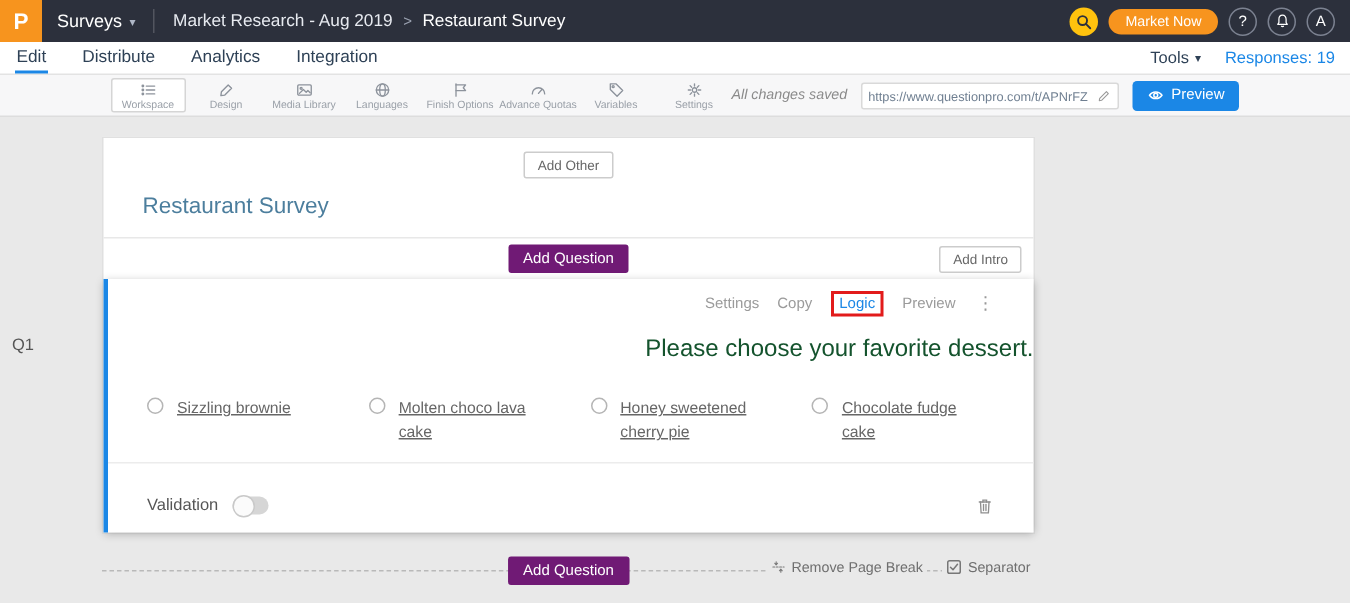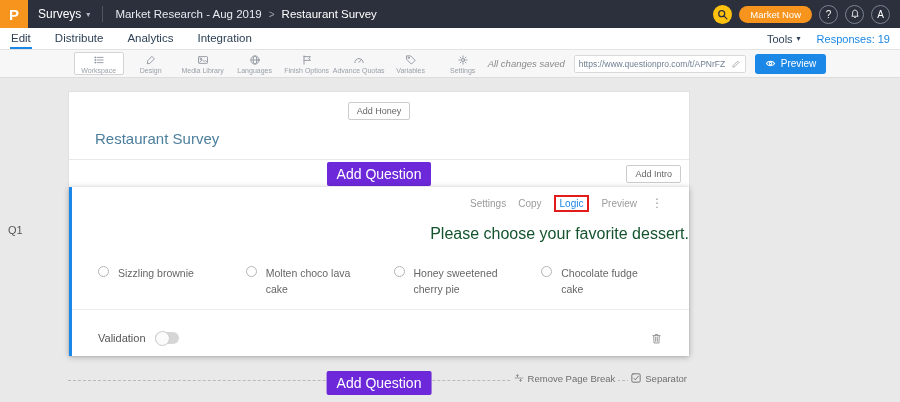--- a/index.html
+++ b/index.html
@@ -51,32 +51,32 @@
   
   .canvas { position: relative; height: 324px; background: #e9e9e9; }
   .q-label { position: absolute; left: 8px; top: 146px; font-size: 11px; color: #555; }
 
   .survey-card { position: absolute; left: 68px; top: 13px; width: 622px; background: #fff; border: 1px solid #e0e0e0; }
   .card-top { padding-top: 8px; }
   .addlogo-row { text-align: center; }
   .btn-ghost { background: #fff; border: 1px solid #ccc; border-radius: 2px; color: #666; font-size: 9px; padding: 3px 8px; font-family: inherit; cursor: pointer; }
   .survey-title { margin: 10px 0 12px 26px; font-size: 15px; font-weight: normal; color: #4c7e9d; }
   .card-actions-row { border-top: 1px solid #e8e8e8; height: 28px; position: relative; display: flex; align-items: center; justify-content: center; }
-  .btn-blue { background: #6d28d9; color: #fff; border: none; border-radius: 2px; font-size: 14px; padding: 4px 10px; font-family: inherit; cursor: pointer; }
+  .btn-blue { background: #701a75; color: #fff; border: none; border-radius: 2px; font-size: 10px; padding: 4px 10px; font-family: inherit; cursor: pointer; }
   .add-intro { position: absolute; right: 8px; top: 5px; }
 
   .question-block { background: #fff; border-left: 3px solid #1b87e6; box-shadow: 0 1px 6px rgba(0,0,0,.28); position: relative; }
   .q-actions { display: flex; justify-content: flex-end; align-items: center; gap: 12px; padding: 9px 26px 0 0; font-size: 10px; color: #9b9b9b; }
   .q-action { cursor: pointer; }
   .logic-highlight { color: #1b87e6; border: 2px solid #e21b1b; padding: 1px 4px; margin: -3px 0; display: inline-block; }
   .dots { font-size: 12px; color: #999; cursor: pointer; margin-left: 2px; }
   .q-text { margin: 15px 0 0 26px; font-size: 16px; color: #14532d; text-align: right; }
   .q-options { display: flex; margin: 22px 0 0 26px; }
   .opt { width: 152px; display: flex; gap: 9px; align-items: flex-start; font-size: 10.5px; color: #666; line-height: 1.55; cursor: pointer; }
-  .opt .opt-label { max-width: 88px; }
+  .opt .opt-label { max-width: 88px; text-decoration: underline; }
   .radio { width: 11px; height: 11px; border: 1px solid #b5b5b5; border-radius: 50%; flex: none; margin-top: 1px; background: #fff; }
   .q-links { display: flex; justify-content: space-between; margin: 13px 26px 0 26px; font-size: 10.5px; }
   .blue-link { color: #1b87e6; cursor: pointer; }
   .q-divider { border-top: 1px solid #ececec; margin-top: 11px; }
   .q-footer { display: flex; align-items: center; padding: 22px 26px 11px 26px; }
   .validation-label { font-size: 11px; color: #555; }
   .toggle { width: 24px; height: 12px; background: #d6d6d6; border-radius: 7px; margin-left: 9px; position: relative; cursor: pointer; }
   .toggle::after { content: ''; position: absolute; left: 0; top: -1px; width: 13px; height: 13px; background: #fbfbfb; border: 1px solid #c9c9c9; border-radius: 50%; }
   .trash { margin-left: auto; cursor: pointer; display: flex; }
   .trash svg { width: 13px; height: 13px; stroke: #8f8f8f; fill: none; stroke-width: 1.1; stroke-linecap: round; }
@@ -246,21 +246,21 @@
       </button>
     </div>
   </div>
 
   <main class="canvas">
     <div class="q-label">Q1</div>
 
     <div class="survey-card">
       <div class="card-top">
         <div class="addlogo-row">
-          <button class="btn-ghost">Add Honey</button>
+          <button class="btn-ghost">Add Other</button>
         </div>
         <h1 class="survey-title">Restaurant Survey</h1>
       </div>
 
       <div class="card-actions-row">
         <button class="btn-blue">Add Question</button>
         <button class="btn-ghost add-intro">Add Intro</button>
       </div>
 
       <div class="question-block">

